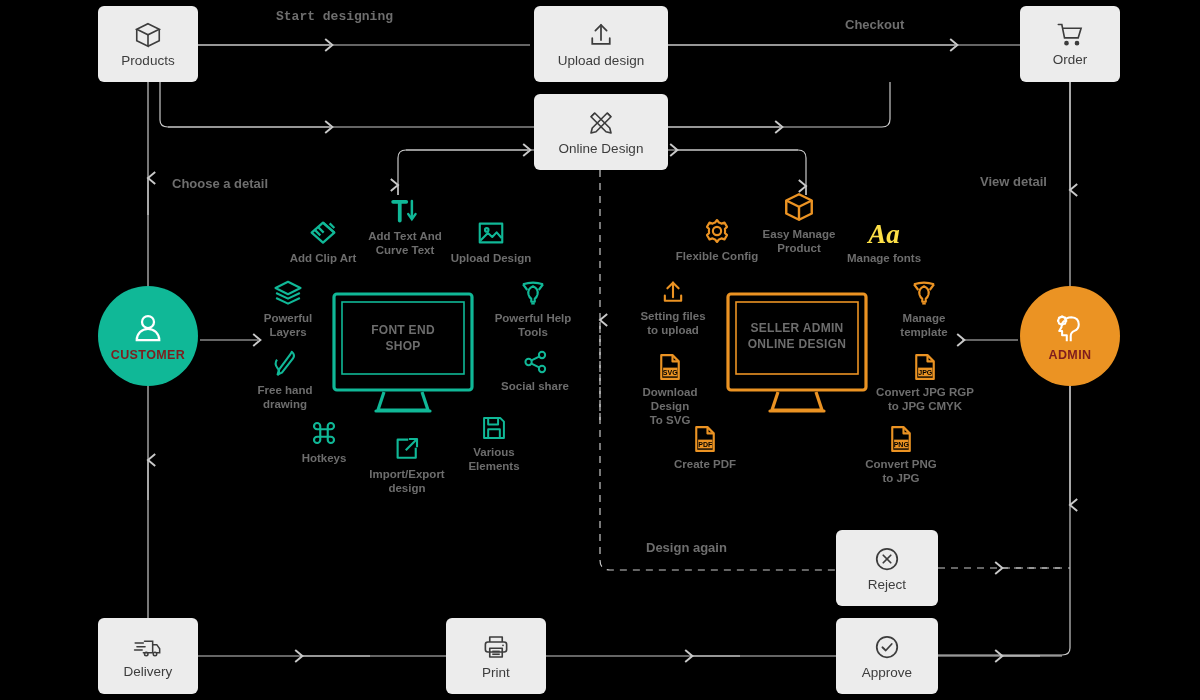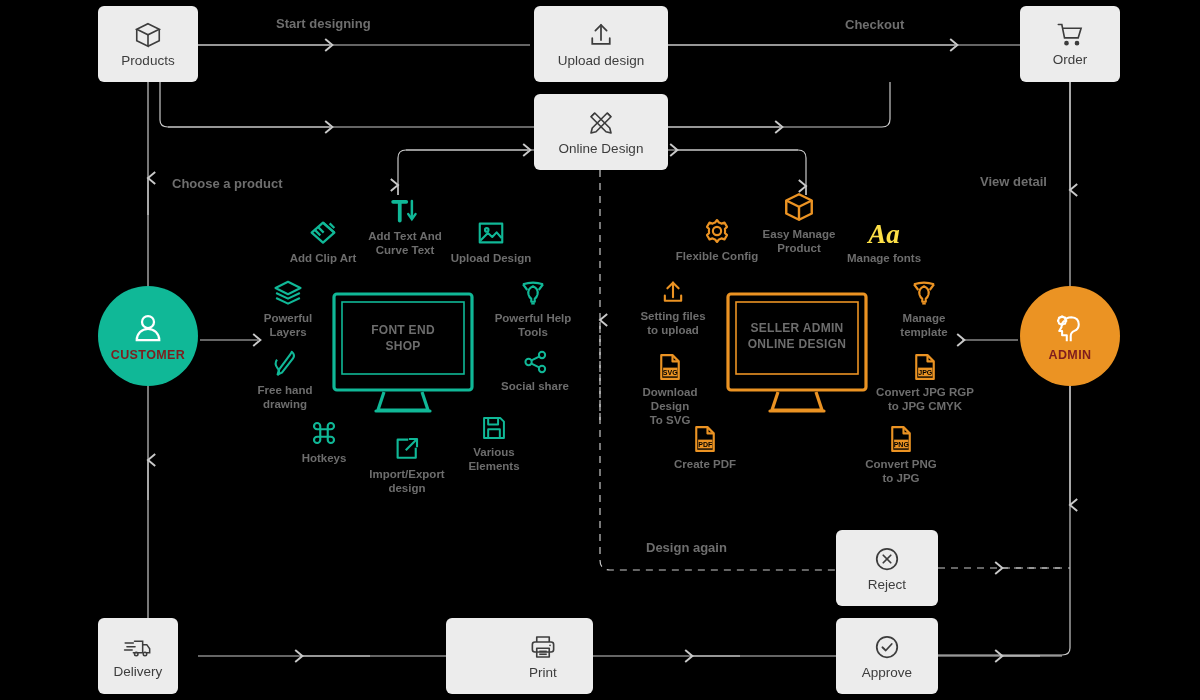--- a/index.html
+++ b/index.html
@@ -104,23 +104,23 @@
       <path d="M1040,656 H1000" marker-end="url(#ar-l)"></path>
 
       <path d="M600,170 V560 Q600,570 610,570 H836" stroke-dasharray="7 6"></path>
       <path d="M600,420 V320" stroke-dasharray="7 6" marker-end="url(#ar-u)"></path>
 
       <path d="M938,568 H1070" stroke-dasharray="7 6"></path>
       <path d="M1060,568 H1000" stroke-dasharray="7 6" marker-end="url(#ar-l)"></path>
     </g>
   </svg>
 
-  <div class="elabel" style="left:276px;top:16px;">Start designing</div>
+  <div class="elabel" style="left:276px;top:9px;font-family:Liberation Mono, monospace;">Start designing</div>
   <div class="elabel" style="left:845px;top:17px;">Checkout</div>
-  <div class="elabel" style="left:172px;top:176px;">Choose a product</div>
+  <div class="elabel" style="left:172px;top:176px;">Choose a detail</div>
   <div class="elabel" style="left:980px;top:174px;">View detail</div>
   <div class="elabel" style="left:646px;top:540px;">Design again</div>
 
   <div class="node" style="left:98px;top:6px;width:100px;height:76px;">
     <svg width="30" height="30" viewBox="0 0 24 24" fill="none" stroke="#3d3d3d" stroke-width="1.3">
       <path d="M12 3 L21 7.4 L12 11.8 L3 7.4 Z"></path>
         <path d="M3 7.4 V16.6 L12 21 V11.8"></path>
         <path d="M21 7.4 V16.6 L12 21"></path>
     </svg>
     <span class="lbl">Products</span>
@@ -164,33 +164,33 @@
   </div>
 
   <div class="node" style="left:836px;top:618px;width:102px;height:76px;">
     <svg width="30" height="30" viewBox="0 0 24 24" fill="none" stroke="#3d3d3d" stroke-width="1.4" stroke-linecap="round" stroke-linejoin="round">
       <circle cx="12" cy="12" r="8.2"></circle>
         <path d="M8.3 12.2 L11 14.8 L15.8 9.6"></path>
     </svg>
     <span class="lbl">Approve</span>
   </div>
 
-  <div class="node" style="left:446px;top:618px;width:100px;height:76px;padding-left:47px;">
+  <div class="node" style="left:446px;top:618px;width:100px;height:76px;">
     <svg width="30" height="30" viewBox="0 0 24 24" fill="none" stroke="#3d3d3d" stroke-width="1.3" stroke-linejoin="round">
       <path d="M7 8 V4 H17 V8"></path>
         <rect x="3.5" y="8" width="17" height="8" rx="2"></rect>
       <rect x="7" y="13" width="10" height="7"></rect>
         <path d="M9 15.5 H15"></path>
         <path d="M9 17.8 H15"></path>
       <circle cx="17.6" cy="10.6" r=".7" fill="#3d3d3d" stroke="none"></circle>
     </svg>
     <span class="lbl">Print</span>
   </div>
 
-  <div class="node" style="left:98px;top:618px;width:80px;height:76px;align-items:center;">
+  <div class="node" style="left:98px;top:618px;width:100px;height:76px;align-items:center;">
     <svg width="32" height="28" viewBox="0 0 26 24" fill="none" stroke="#3d3d3d" stroke-width="1.3" stroke-linecap="round">
       <path d="M10 7 H17 V17 H9"></path>
         <path d="M17 10 H20.5 L23 13.5 V17 H20"></path>
       <circle cx="11.5" cy="18" r="1.5"></circle>
         <circle cx="19" cy="18" r="1.5"></circle>
       <path d="M2 8.5 H9"></path>
         <path d="M3.5 11.7 H10.5"></path>
         <path d="M1.5 14.6 H8"></path>
     </svg>
     <span class="lbl">Delivery</span>

